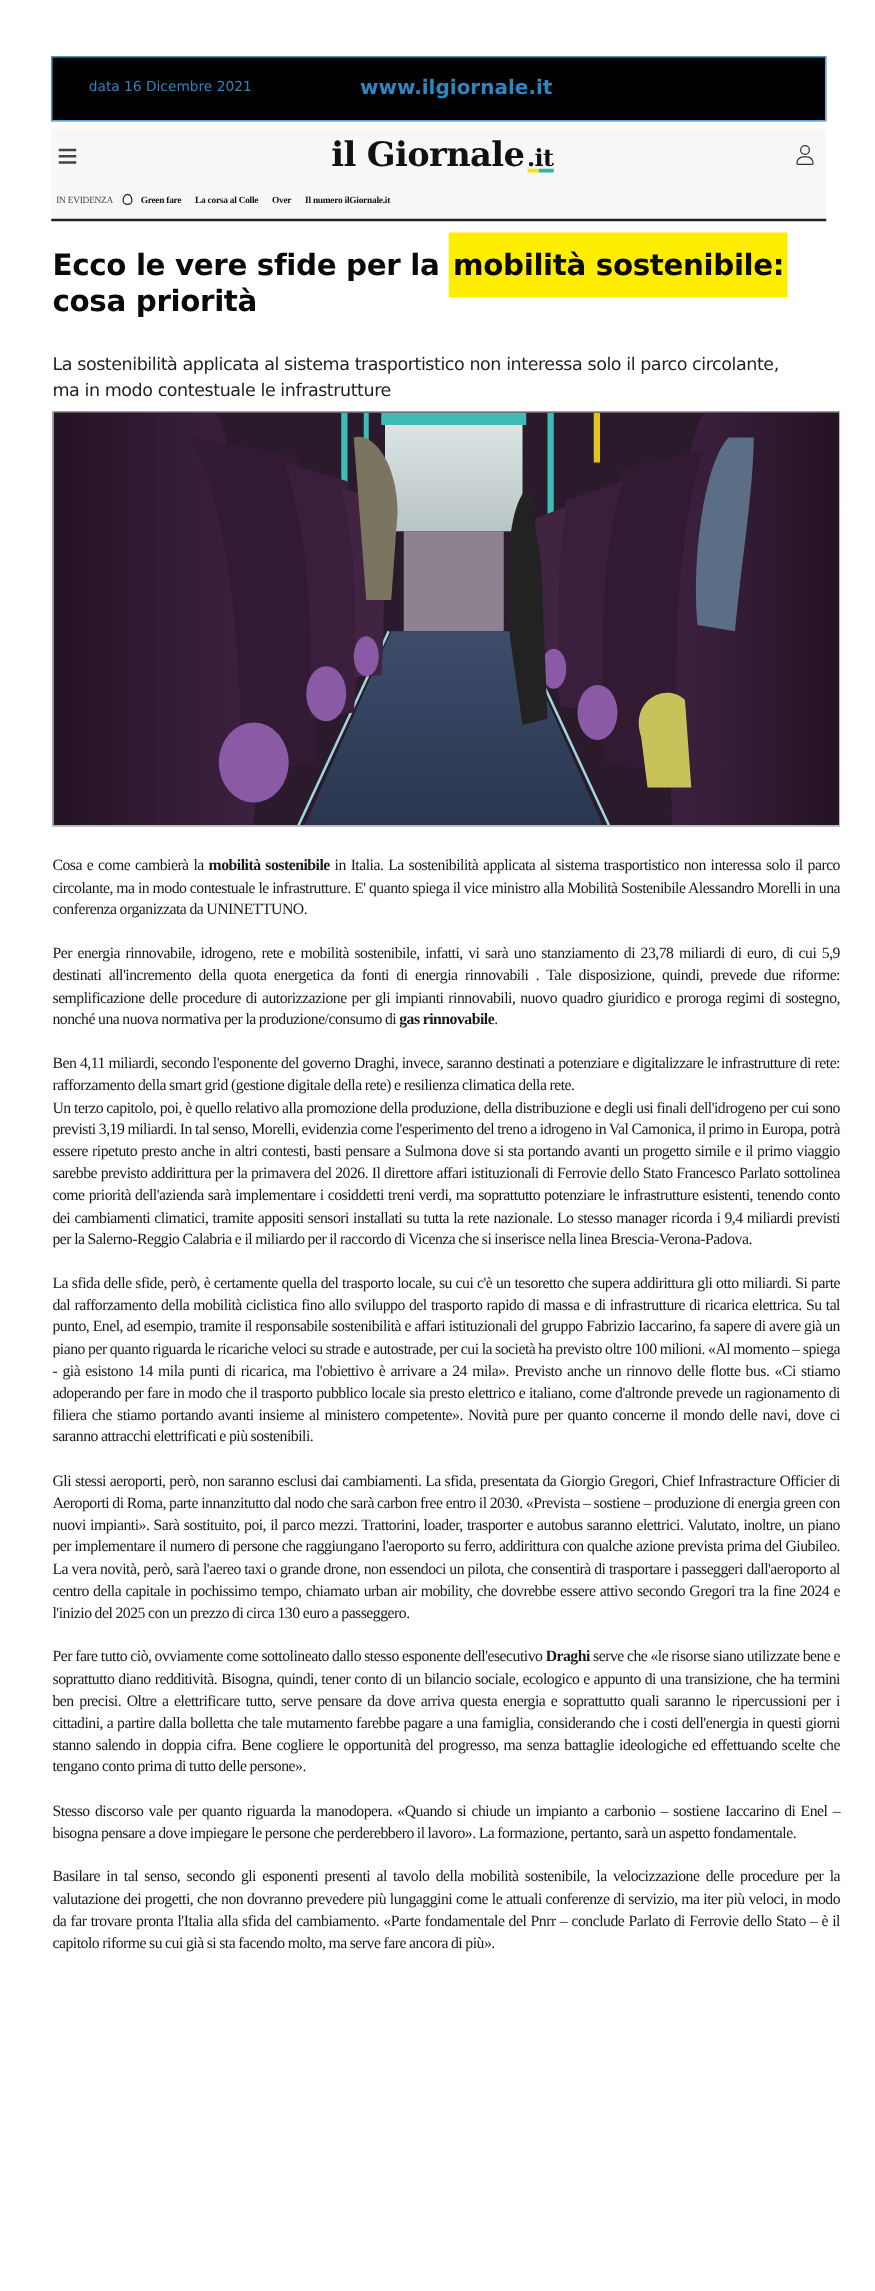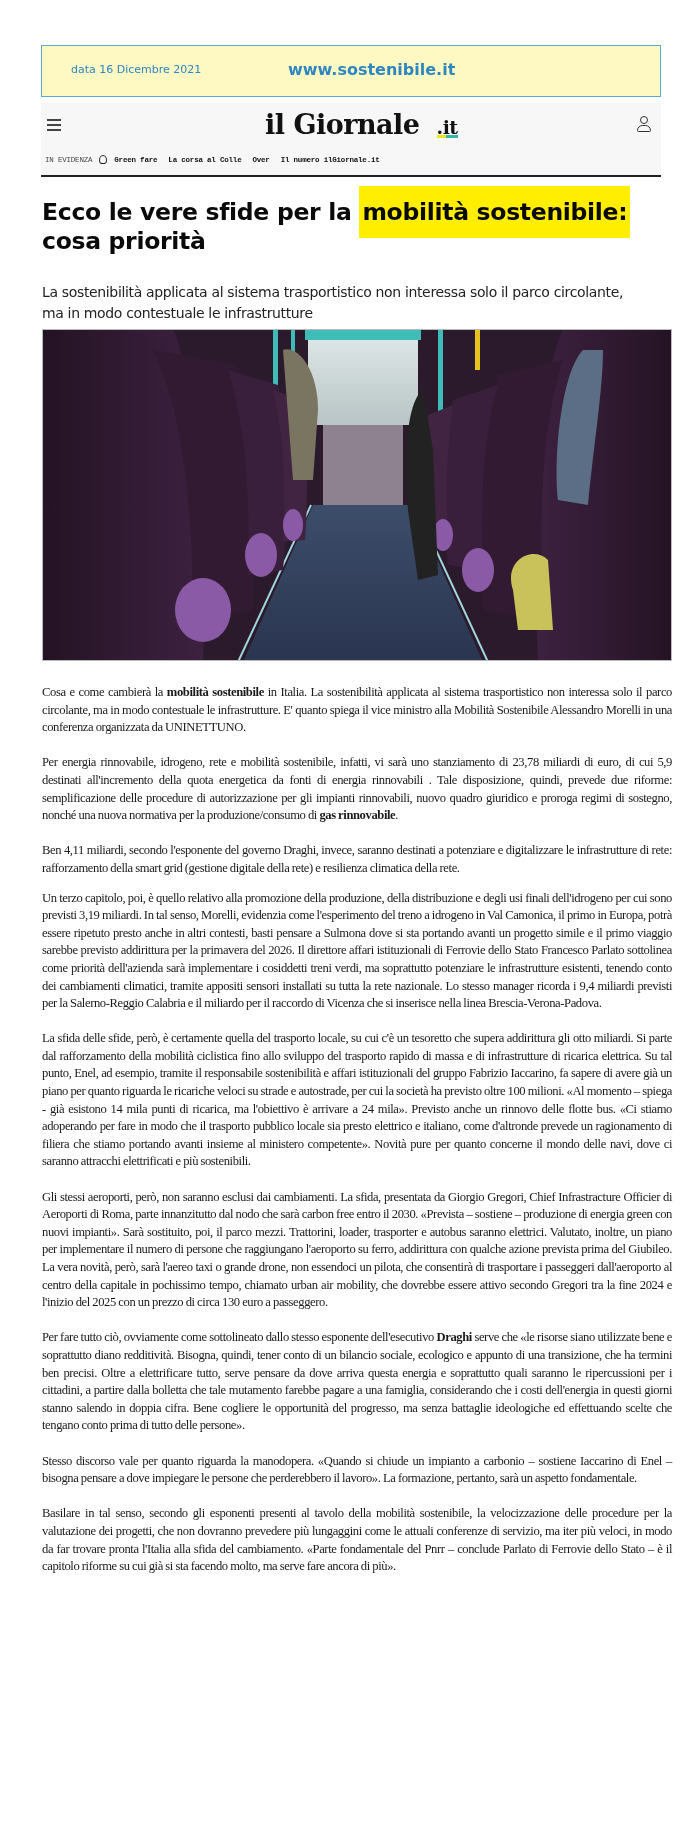--- a/index.html
+++ b/index.html
@@ -1,60 +1,60 @@
 <!DOCTYPE html>
 <html><head>
 <meta charset="utf-8">
 <style>
   * { box-sizing: border-box; margin: 0; padding: 0; }
   html, body { width: 700px; background: #ffffff; }
   body { position: relative; height: 1833px; font-family: "Liberation Sans", sans-serif; color: #111; overflow: hidden; }
 
   .source-box {
     position: absolute; left: 41px; top: 45px; width: 620px; height: 52px;
-    border: 1.5px solid #5aa9d6; background: #fef9c3;
+    border: 1.5px solid #5aa9d6; background: #000000;
   }
   .source-date { position: absolute; left: 29px; top: 17px; font-size: 11px; color: #2e86c1; font-family: "DejaVu Sans", sans-serif; }
   .source-url { position: absolute; left: 246px; top: 14px; font-size: 16px; font-weight: bold; color: #2e86c1; font-family: "DejaVu Sans", sans-serif; }
 
   .site-header {
     position: absolute; left: 41px; top: 103px; width: 620px; height: 74px;
     background: #f7f7f7; border-bottom: 2px solid #222;
   }
   .menu-icon { position: absolute; left: 6px; top: 16px; width: 14px; height: 12px; cursor: pointer; }
   .menu-icon span { display: block; height: 1.5px; background: #444; margin-bottom: 3.5px; }
   .logo { position: absolute; left: 224px; top: 6px; font-family: "DejaVu Serif", serif; font-weight: bold; font-size: 27px; color: #111; letter-spacing: -0.5px; }
-  .logo .tld { font-size: 19px; position: relative; display: inline-block; border-bottom: 3px solid; border-image: linear-gradient(90deg,#f2e316 0%,#f2e316 45%,#2fb8a5 45%,#2fb8a5 100%) 1; line-height: 16px; margin-left: 17px; }
+  .logo .tld { font-size: 19px; position: relative; display: inline-block; border-bottom: 3px solid; border-image: linear-gradient(90deg,#f2e316 0%,#f2e316 45%,#2fb8a5 45%,#2fb8a5 100%) 1; line-height: 16px; margin-left: 2px; }
   .user-icon { position: absolute; right: 10px; top: 13px; width: 14px; height: 17px; cursor: pointer; }
   .user-icon .head { width: 8px; height: 8px; border: 1.3px solid #333; border-radius: 50%; margin: 0 auto; }
   .user-icon .body { width: 14px; height: 7px; border: 1.3px solid #333; border-radius: 7px 7px 2px 2px; margin-top: 1px; }
 
-  .nav-bar { position: absolute; left: 4px; top: 52px; display: flex; align-items: center; font-size: 7.5px; font-family: Liberation Mono, monospace; }
+  .nav-bar { position: absolute; left: 4px; top: 52px; display: flex; align-items: center; font-size: 7.5px; font-family: Liberation Serif, serif; }
   .nav-label { color: #444; letter-spacing: -0.2px; margin-right: 7px; }
   .fire-icon { width: 8px; height: 9px; border: 1.3px solid #222; border-radius: 50% 50% 50% 50% / 60% 60% 40% 40%; margin-right: 7px; }
   .nav-link { font-weight: bold; color: #111; margin-right: 11px; cursor: pointer; letter-spacing: -0.2px; }
 
   .headline { position: absolute; left: 42px; top: 198px; width: 630px; font-family: "DejaVu Sans", sans-serif; font-weight: bold; font-size: 23.5px; line-height: 29px; letter-spacing: -0.3px; color: #0a0a0a; }
   .headline .hl { background: #ffee00; padding: 12px 3px; }
 
   .subtitle { position: absolute; left: 42px; top: 282px; width: 590px; font-family: "DejaVu Sans", sans-serif; font-size: 14px; line-height: 21px; color: #222; letter-spacing: -0.35px; }
 
   .hero-image { position: absolute; left: 42px; top: 329px; width: 630px; height: 332px; overflow: hidden; border: 1px solid #bbb; background: #2b1a2c; }
 
   .body-text { position: absolute; left: 42px; top: 684px; width: 630px; font-family: Liberation Serif, serif; font-size: 12.6px; line-height: 17.6px; color: #1a1a1a; text-align: justify; letter-spacing: -0.4px; word-spacing: -0.3px; }
   .body-text p { margin-bottom: 17.6px; }
-  .body-text p.tight { margin-bottom: 12px; }
+  .body-text p.tight { margin-bottom: 0; }
   .body-text b { font-weight: bold; }
 </style>
 </head>
 <body>
 
 <div class="source-box">
   <span class="source-date">data 16 Dicembre 2021</span>
-  <span class="source-url">www.sostenibile.it</span>
+  <span class="source-url">www.ilgiornale.it</span>
 </div>
 
 <div class="site-header">
   <div class="menu-icon">
       <span></span>
       <span></span>
       <span></span>
     </div>
   <div class="logo"><span>il Giornale</span><span class="tld">.it</span></div>
   <div class="user-icon">

